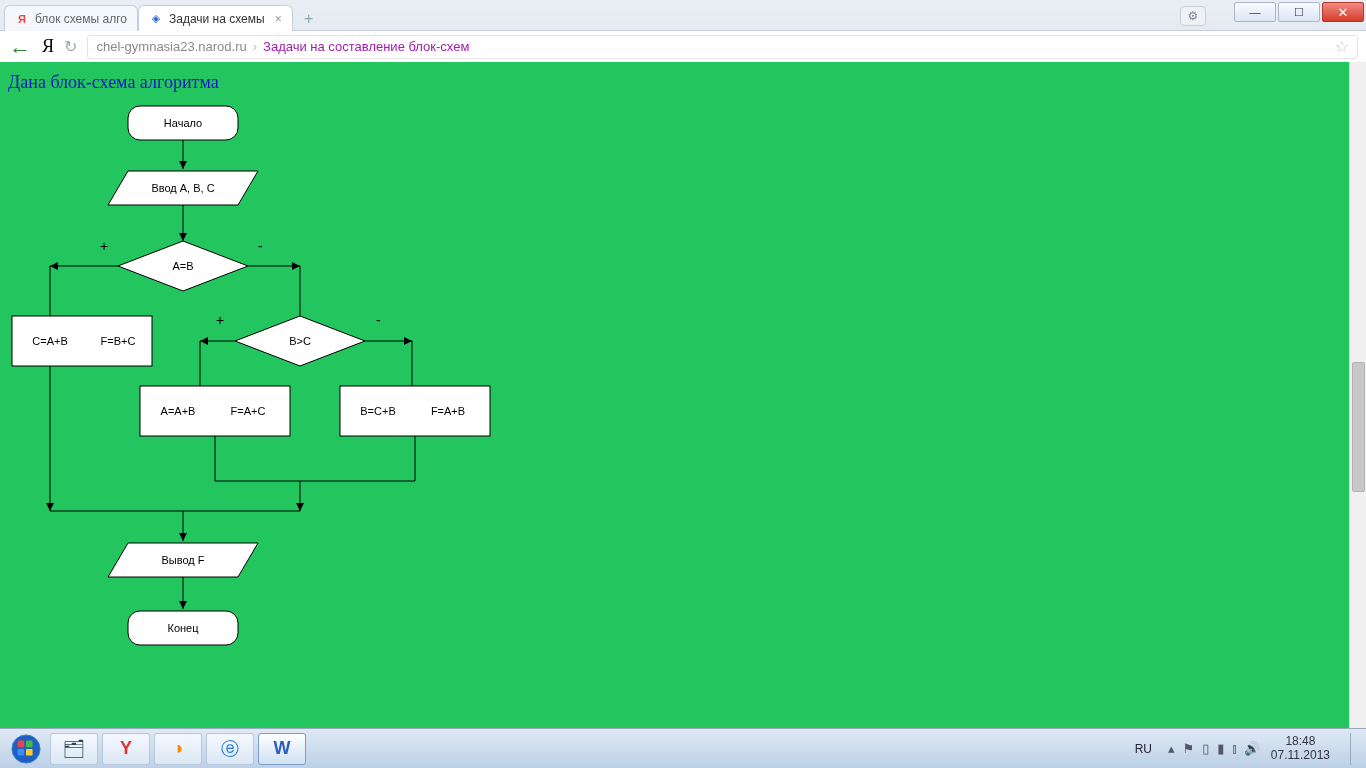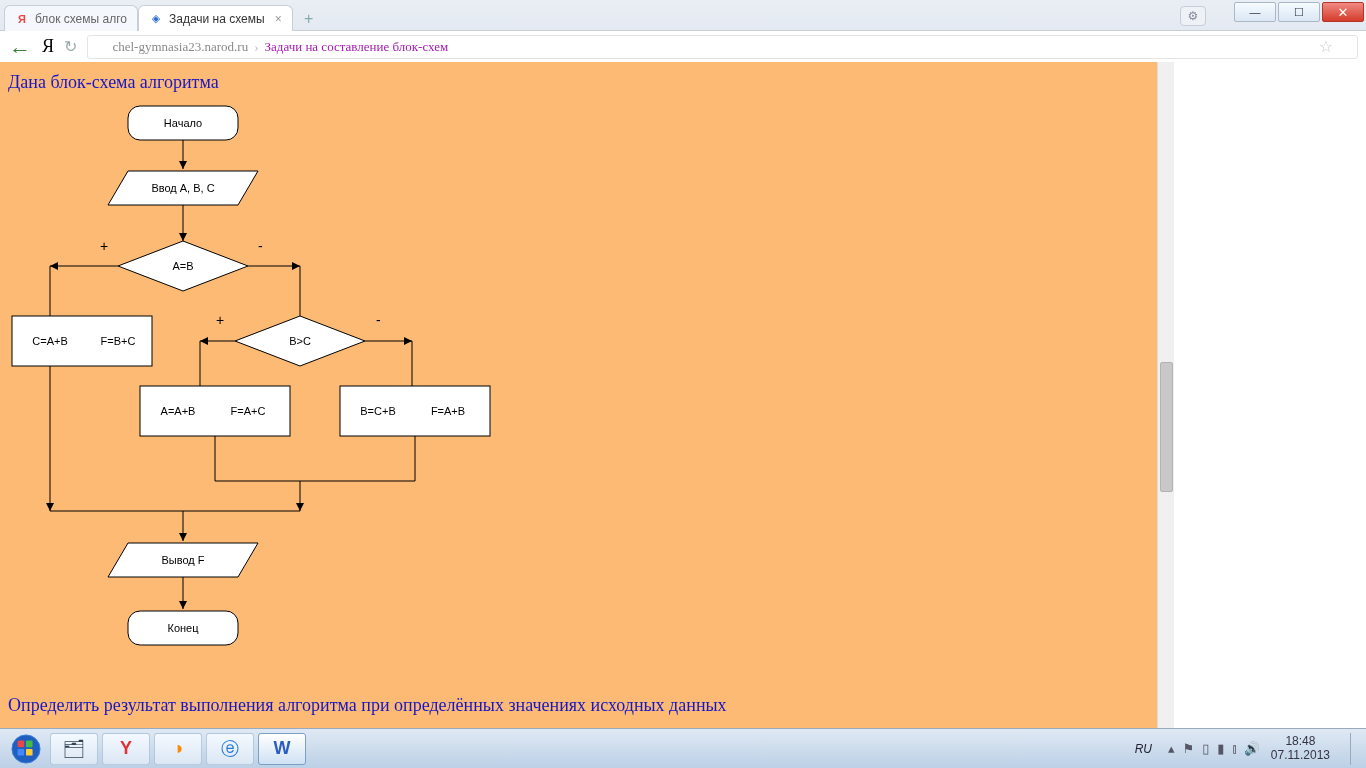--- a/index.html
+++ b/index.html
@@ -36,22 +36,22 @@
     padding:0 8px; gap:10px;
   }
   .nav-btn {
     width:24px;height:24px;display:flex;align-items:center;justify-content:center;color:#888;font-size:18px;
   }
   .nav-btn.back { color:#3a7c3a; font-size:22px; }
   .ya-logo { font-size:18px; color:#000; font-family:Georgia,serif; }
   .reload { color:#9aa; font-size:16px; }
   .addr-bar {
     flex:1; display:flex; align-items:center; gap:6px;
-    border:1px solid #e4e4e4; border-radius:3px; height:24px; padding:0 24px;
-    font-size:13px; color:#888;font-family:Liberation Serif, serif;
+    border:1px solid #e4e4e4; border-radius:3px; height:24px; padding:0 8px;
+    font-size:13px; color:#888;
   }
   .addr-bar .host { color:#8a8a8a; }
   .addr-bar .sep { color:#bbb; }
   .addr-bar .crumb { color:#a21caf; }
   .star { color:#c9c9c9; font-size:16px; margin-left:auto; }
   .win-ctrls {
     position:absolute; top:2px; right:2px; display:flex; gap:2px;
   }
   .win-btn {
     width:42px; height:20px; border:1px solid #a9b7c9; border-radius:2px;
@@ -59,22 +59,22 @@
     display:flex;align-items:center;justify-content:center;font-size:11px;color:#334;
   }
   .win-btn.close-win { background:linear-gradient(#f08a82,#d53c2a); color:#fff; border-color:#b5352a; font-size:13px; }
   .gear-tab {
     position:absolute; top:6px; right:160px;
     width:26px;height:20px;border:1px solid #c7ced7;border-radius:4px;background:#eef2f7;
     display:flex;align-items:center;justify-content:center;color:#889;font-size:12px;
   }
   
   .viewport {
-    position:relative; width:1174px; height:calc(768px - 62px - 40px);
-    background:#fdba74; overflow:hidden;
+    position:relative; width:1366px; height:calc(768px - 62px - 40px);
+    background:#22c55e; overflow:hidden;
   }
   .page-heading {
     color:#1717c5; font-family:"Times New Roman",serif; font-size:18px;
     padding:10px 8px 8px;
   }
   .page-bottom-heading {
     color:#1717c5; font-family:"Times New Roman",serif; font-size:18px;
     position:absolute; left:8px; bottom:12px;
   }
   .diagram-svg { display:block; margin-left:0; }
@@ -100,21 +100,21 @@
   .start-orb svg { width:30px; height:30px; }
   .task-btn {
     width:48px; height:32px; border:1px solid rgba(160,185,210,.7); border-radius:3px;
     background:linear-gradient(#f4f9ff,#dbe7f4);
     display:flex;align-items:center;justify-content:center;font-size:18px;color:#345;
   }
   .task-btn.active { border-color:#7aa0c8; background:linear-gradient(#fff,#cfe1f4); }
   .tray { margin-left:auto; display:flex; align-items:center; gap:10px; font-size:12px; color:#334; }
   .tray .clock { text-align:center; line-height:1.1; font-size:12px; padding-right:4px;}
   .tray-icons { display:flex; gap:8px; color:#556; font-size:13px; }
-  .lang { font-size:12px; color:#223; padding:0 6px;font-style:italic; }
+  .lang { font-size:12px; color:#223; padding:0 6px; }
   .showdesk { width:10px; height:32px; border-left:1px solid #9ab; margin-left:6px;}
 </style>
 </head>
 <body>
 
 <div class="chrome">
   <div class="tabs-row">
     <div class="tab">
       <span class="favicon y">Я</span>
       <span class="tab-label">блок схемы алго</span>
@@ -219,21 +219,20 @@
     <line x1="183" y1="410" x2="183" y2="440" stroke="#000" marker-end="url(#arr)"></line>
 
     <polygon points="128,442 258,442 238,476 108,476" fill="#fff" stroke="#000"></polygon>
     <text x="183" y="463" text-anchor="middle" class="flow-text">Вывод F</text>
     <line x1="183" y1="476" x2="183" y2="508" stroke="#000" marker-end="url(#arr)"></line>
 
     <rect x="128" y="510" width="110" height="34" rx="12" ry="12" fill="#fff" stroke="#000"></rect>
     <text x="183" y="531" text-anchor="middle" class="flow-text">Конец</text>
   </svg>
 
-  <div class="page-bottom-heading">Определить результат выполнения алгоритма при определённых значениях исходных данных</div>
 
   <div class="vscroll">
     <div class="vthumb" style="top:300px;height:130px"></div>
   </div>
 </div>
 
 <div class="taskbar">
   <div class="start-orb">
     <svg viewBox="0 0 32 32">
       <circle cx="16" cy="16" r="15" fill="#1e5fbf" stroke="#3e7fd6"></circle>

